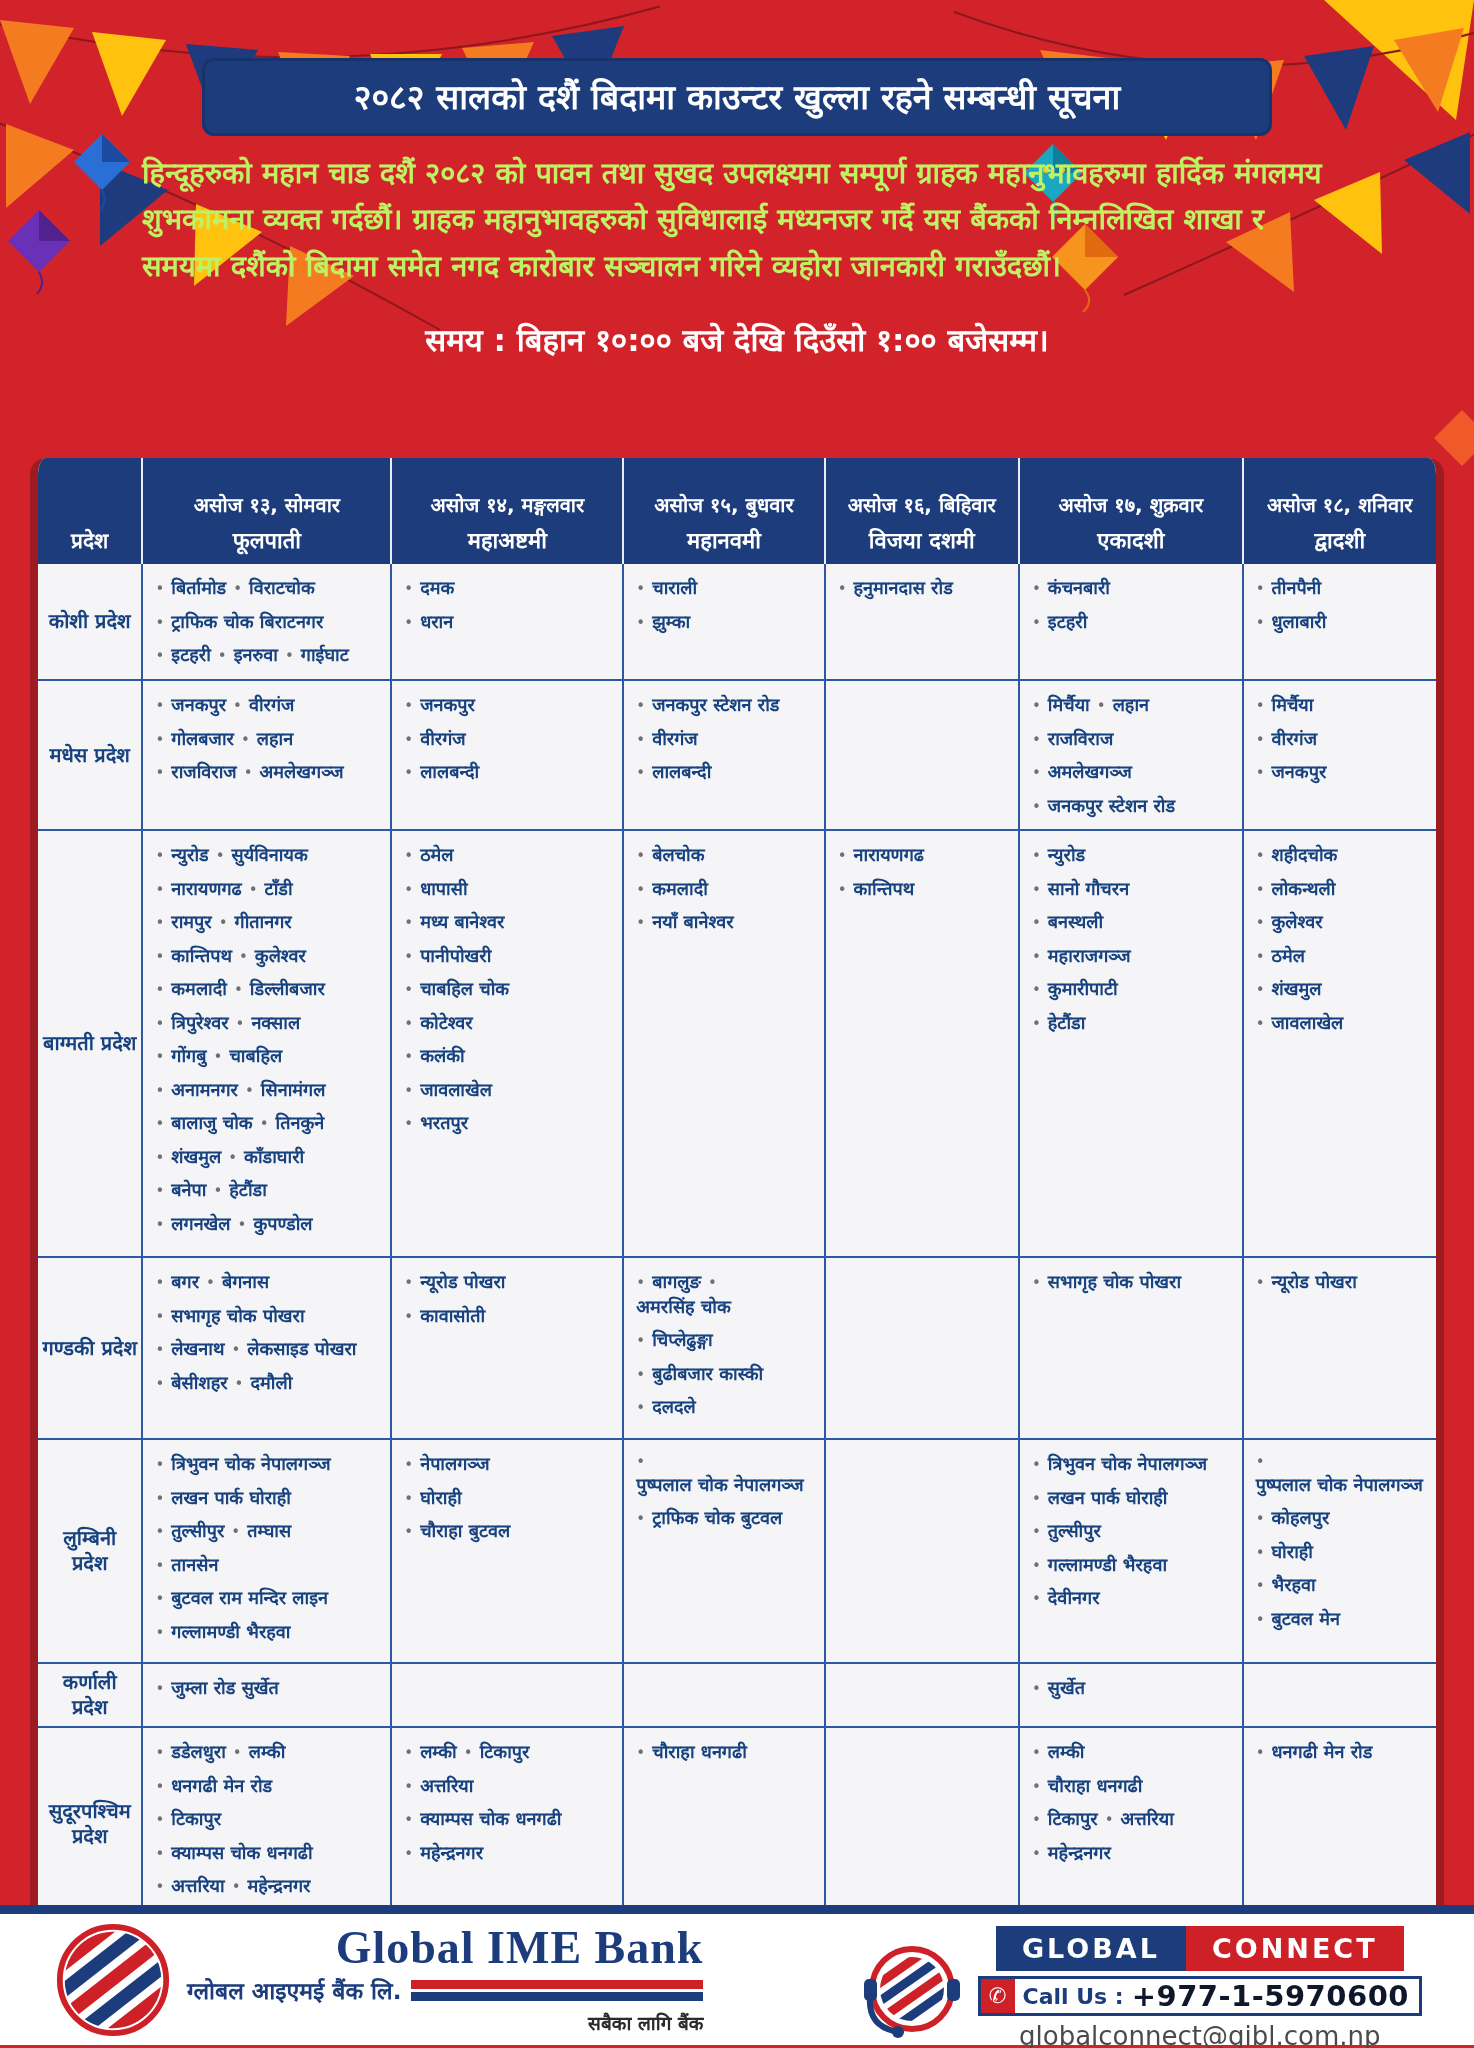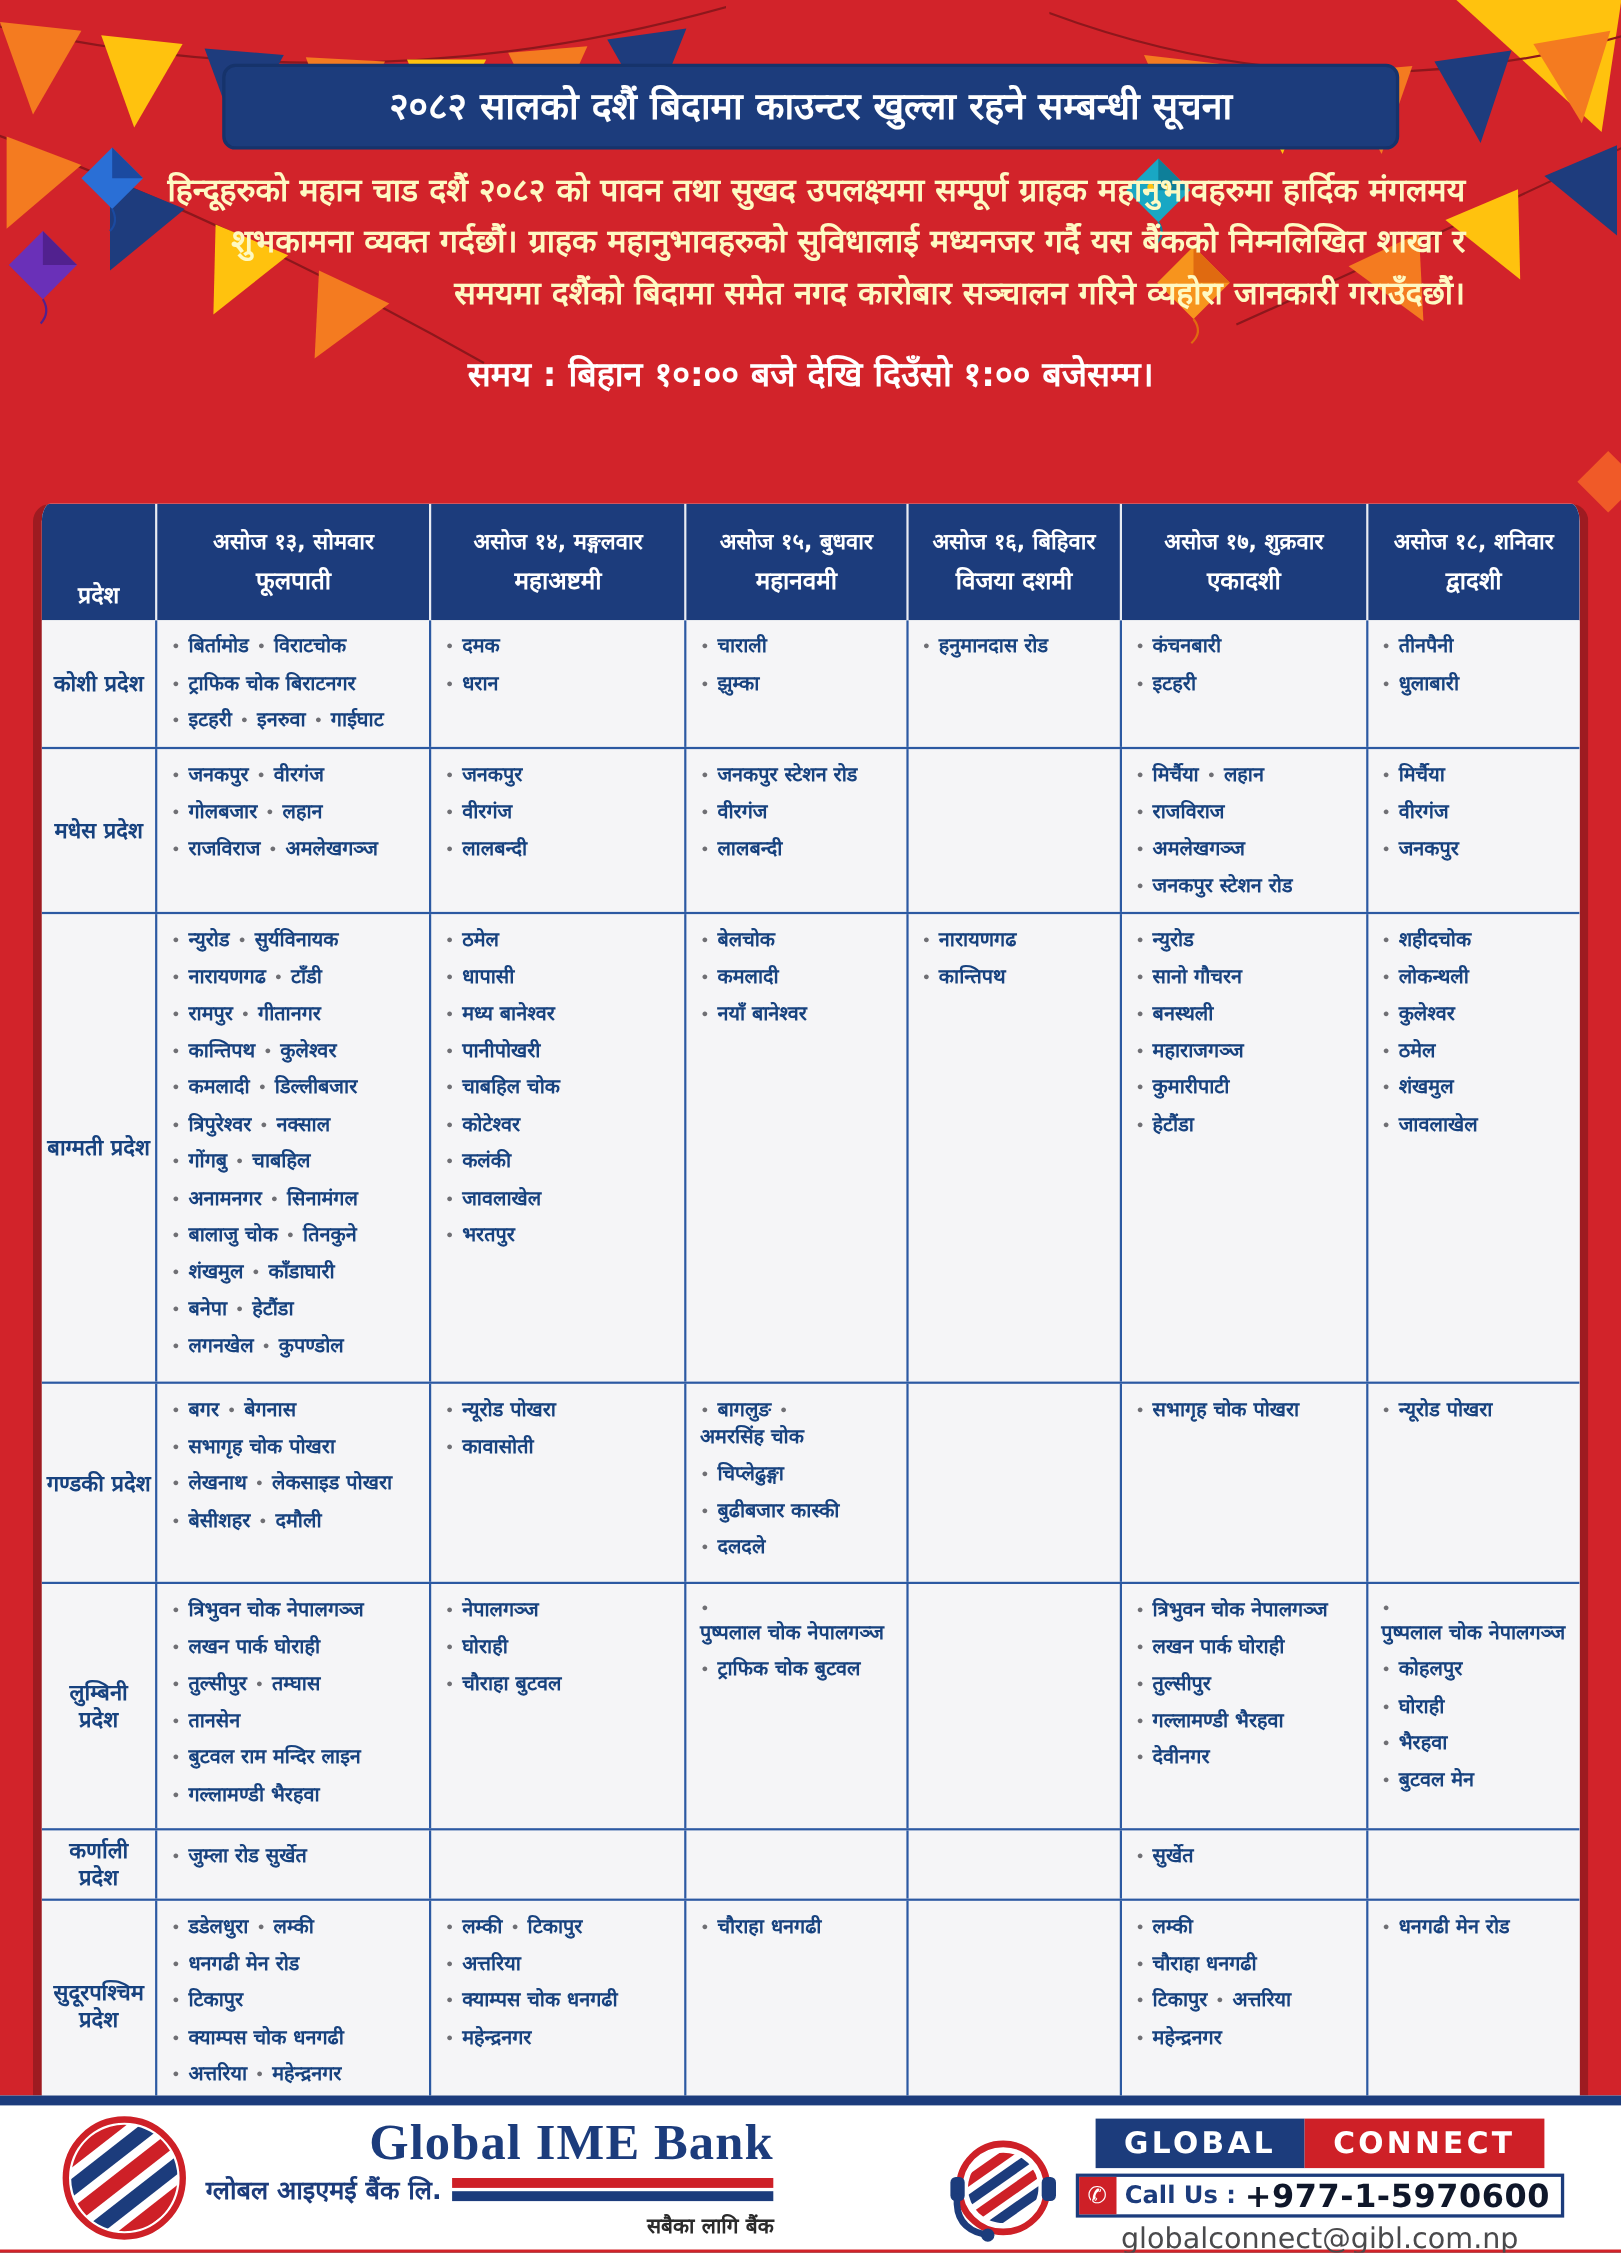--- a/index.html
+++ b/index.html
@@ -16,36 +16,36 @@
   .title-box{
     position:absolute;top:58px;left:50%;transform:translateX(-50%);
     width:1070px;min-height:78px;background:#1c3c7c;border:3px solid #16336b;
     border-radius:12px;display:flex;align-items:center;justify-content:center;
     padding:6px 24px;box-sizing:border-box;z-index:3;
   }
   .title-box .t{color:#fff;font-size:34px;font-weight:700;text-align:center;line-height:1.25;}
   
   .intro{
     position:absolute;top:150px;left:50%;transform:translateX(-50%);
-    width:1190px;color:#fef9c3;font-size:29px;font-weight:700;
-    text-align:right;line-height:1.6;z-index:3;
+    width:1190px;color:#bef264;font-size:29px;font-weight:700;
+    text-align:left;line-height:1.6;z-index:3;
   }
   .time-line{
     position:absolute;top:318px;left:0;width:100%;
     color:#fff;font-size:31px;font-weight:800;text-align:center;z-index:3;
   }
   
   .sched{
     position:absolute;top:458px;left:30px;width:1414px;box-sizing:border-box;
     border-left:8px solid #9e1b21;border-right:8px solid #9e1b21;
     border-radius:16px;overflow:hidden;background:#f5f5f7;z-index:3;
   }
   .grid-cols{display:grid;grid-template-columns:7.4% 17.8% 16.6% 14.4% 13.9% 16% 13.9%;}
   .thead{background:#1c3c7c;min-height:106px;}
-  .th{display:flex;flex-direction:column;align-items:center;justify-content:center;
+  .th{display:flex;flex-direction:column;align-items:center;justify-content:flex-end;
       gap:7px;color:#fff;padding:10px 4px;box-sizing:border-box;}
   .th + .th{border-left:2px solid #e9ecf3;}
   .th-province{justify-content:flex-end;font-size:21px;font-weight:700;}
   .th-date{font-size:20px;font-weight:700;text-align:center;line-height:1.15;}
   .th-fest{font-size:22px;font-weight:700;text-align:center;}
   .tbody{background:#f5f5f7;}
   .trow{background:#f5f5f7;}
   .trow + .trow{border-top:2px solid #2c59a2;}
   .trow > div + div{border-left:2px solid #2c59a2;}
   .trow:nth-child(1){min-height:115px;}

